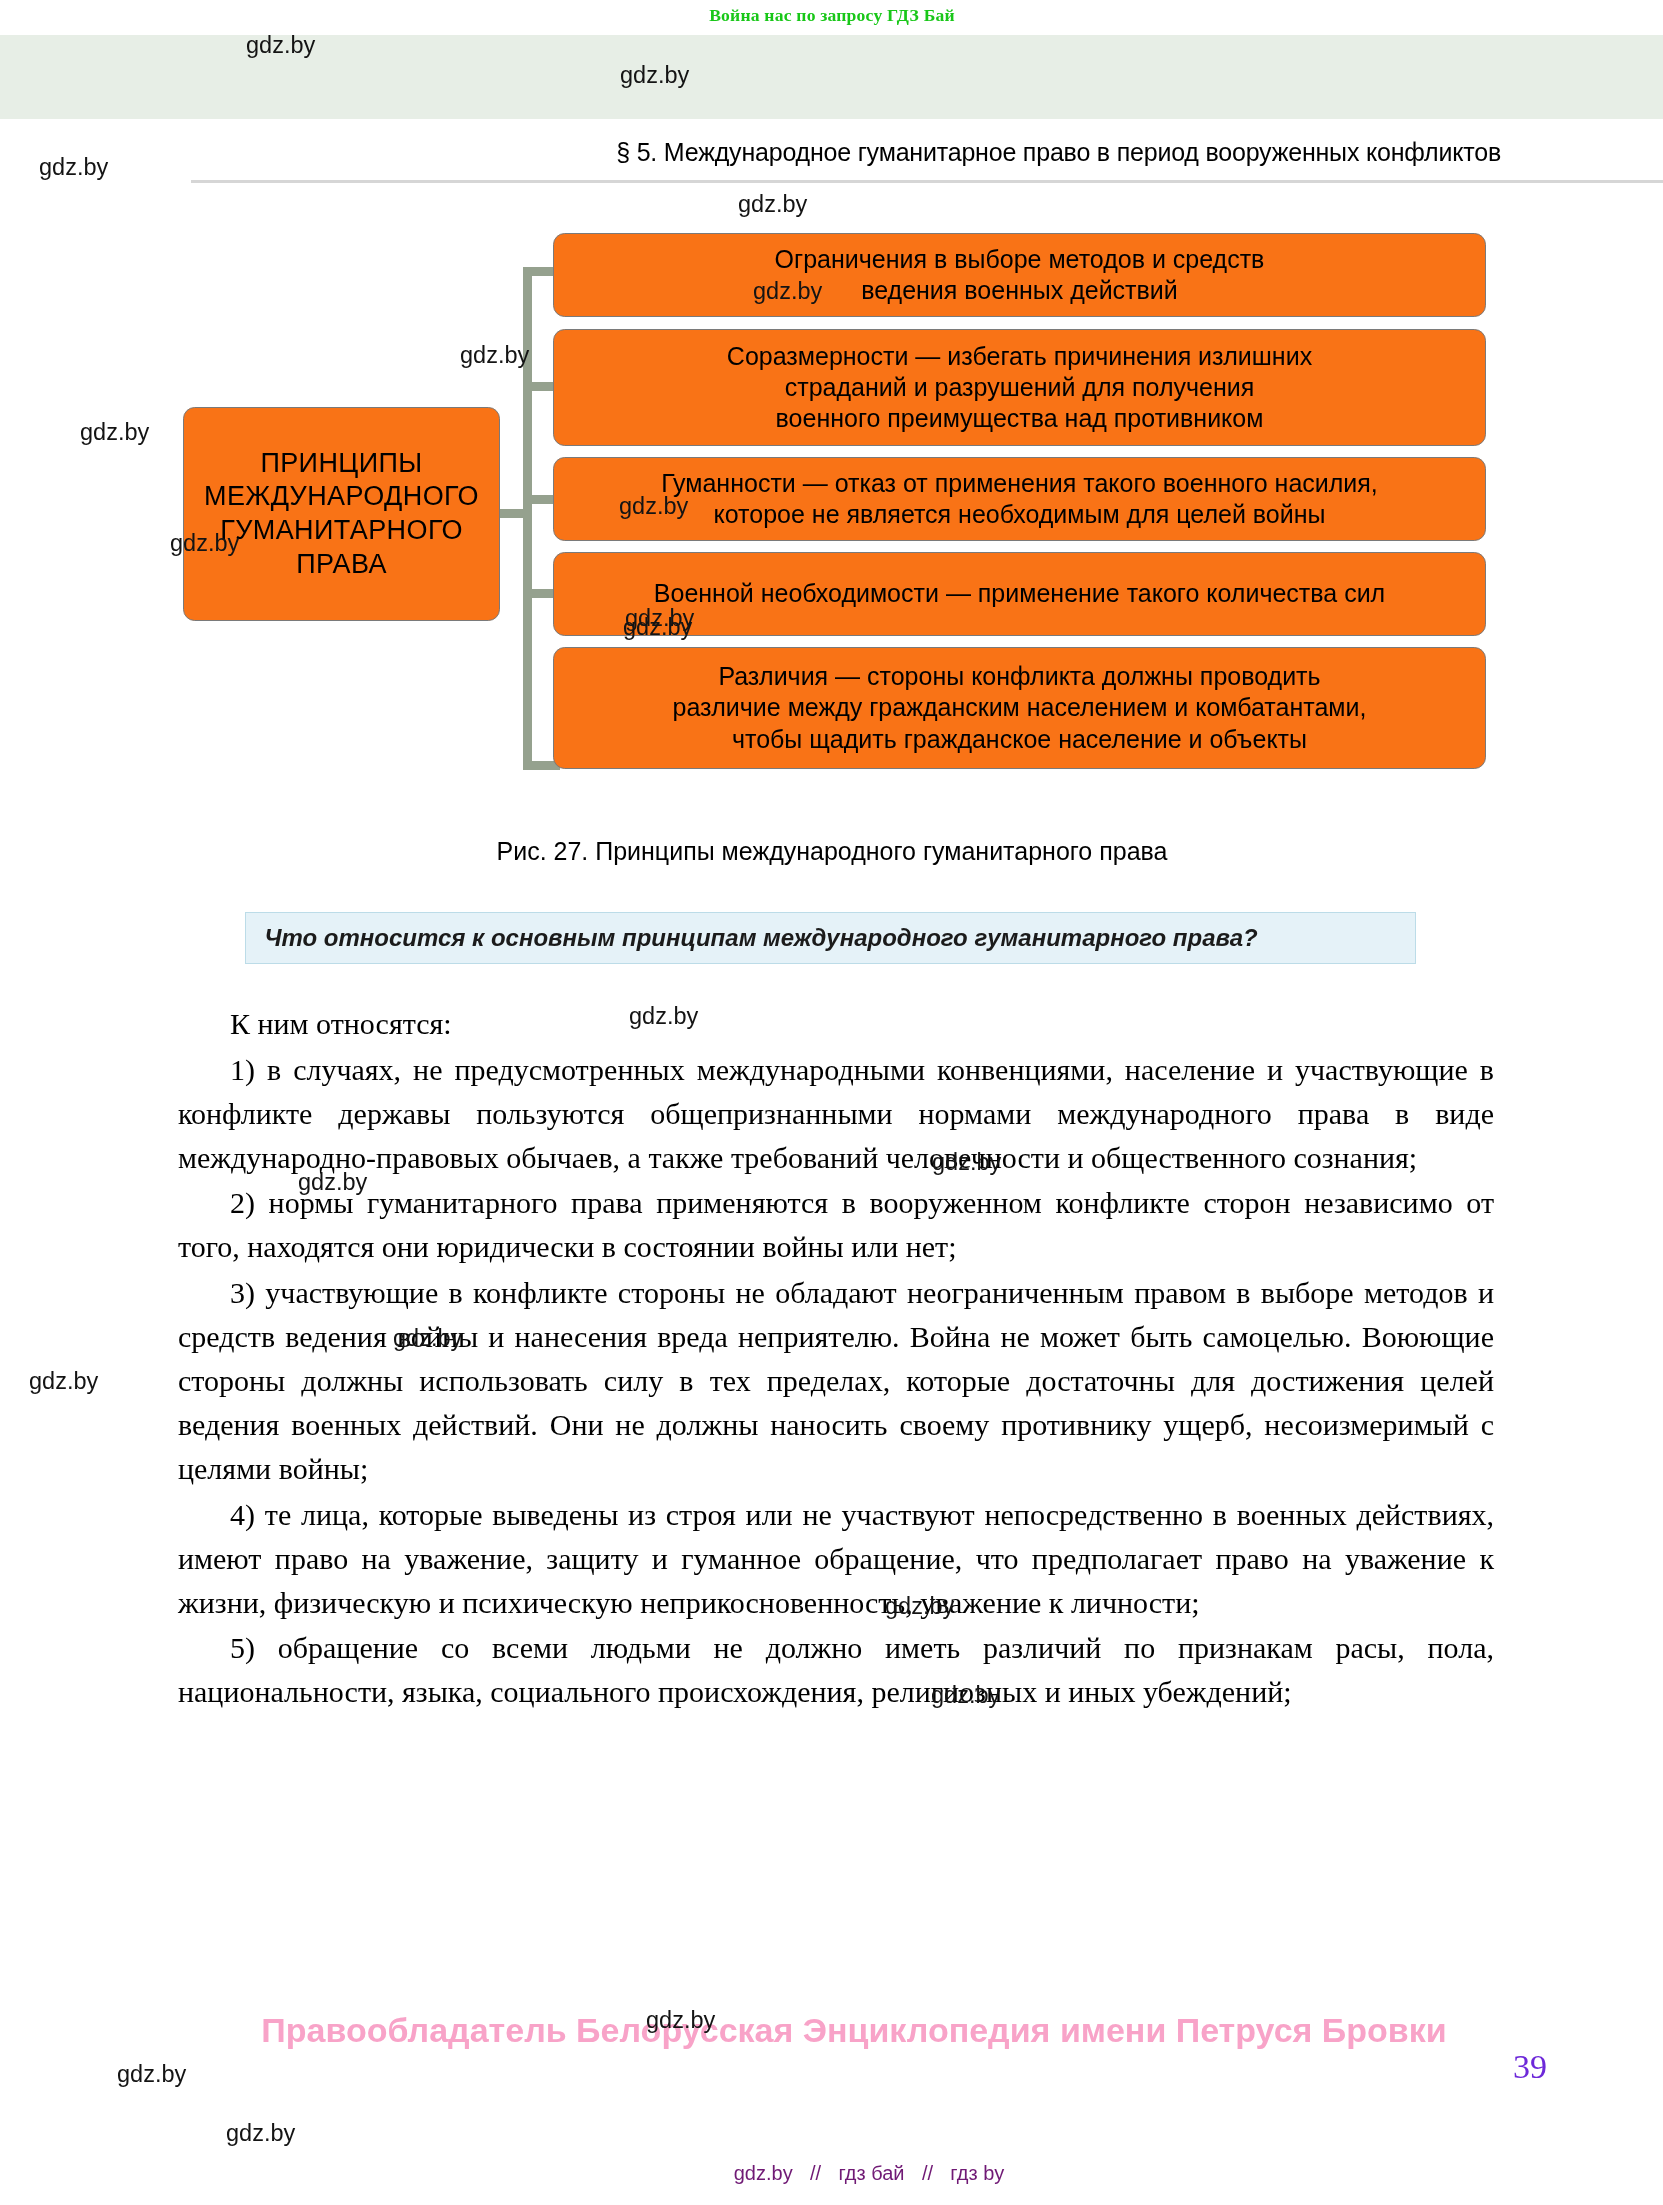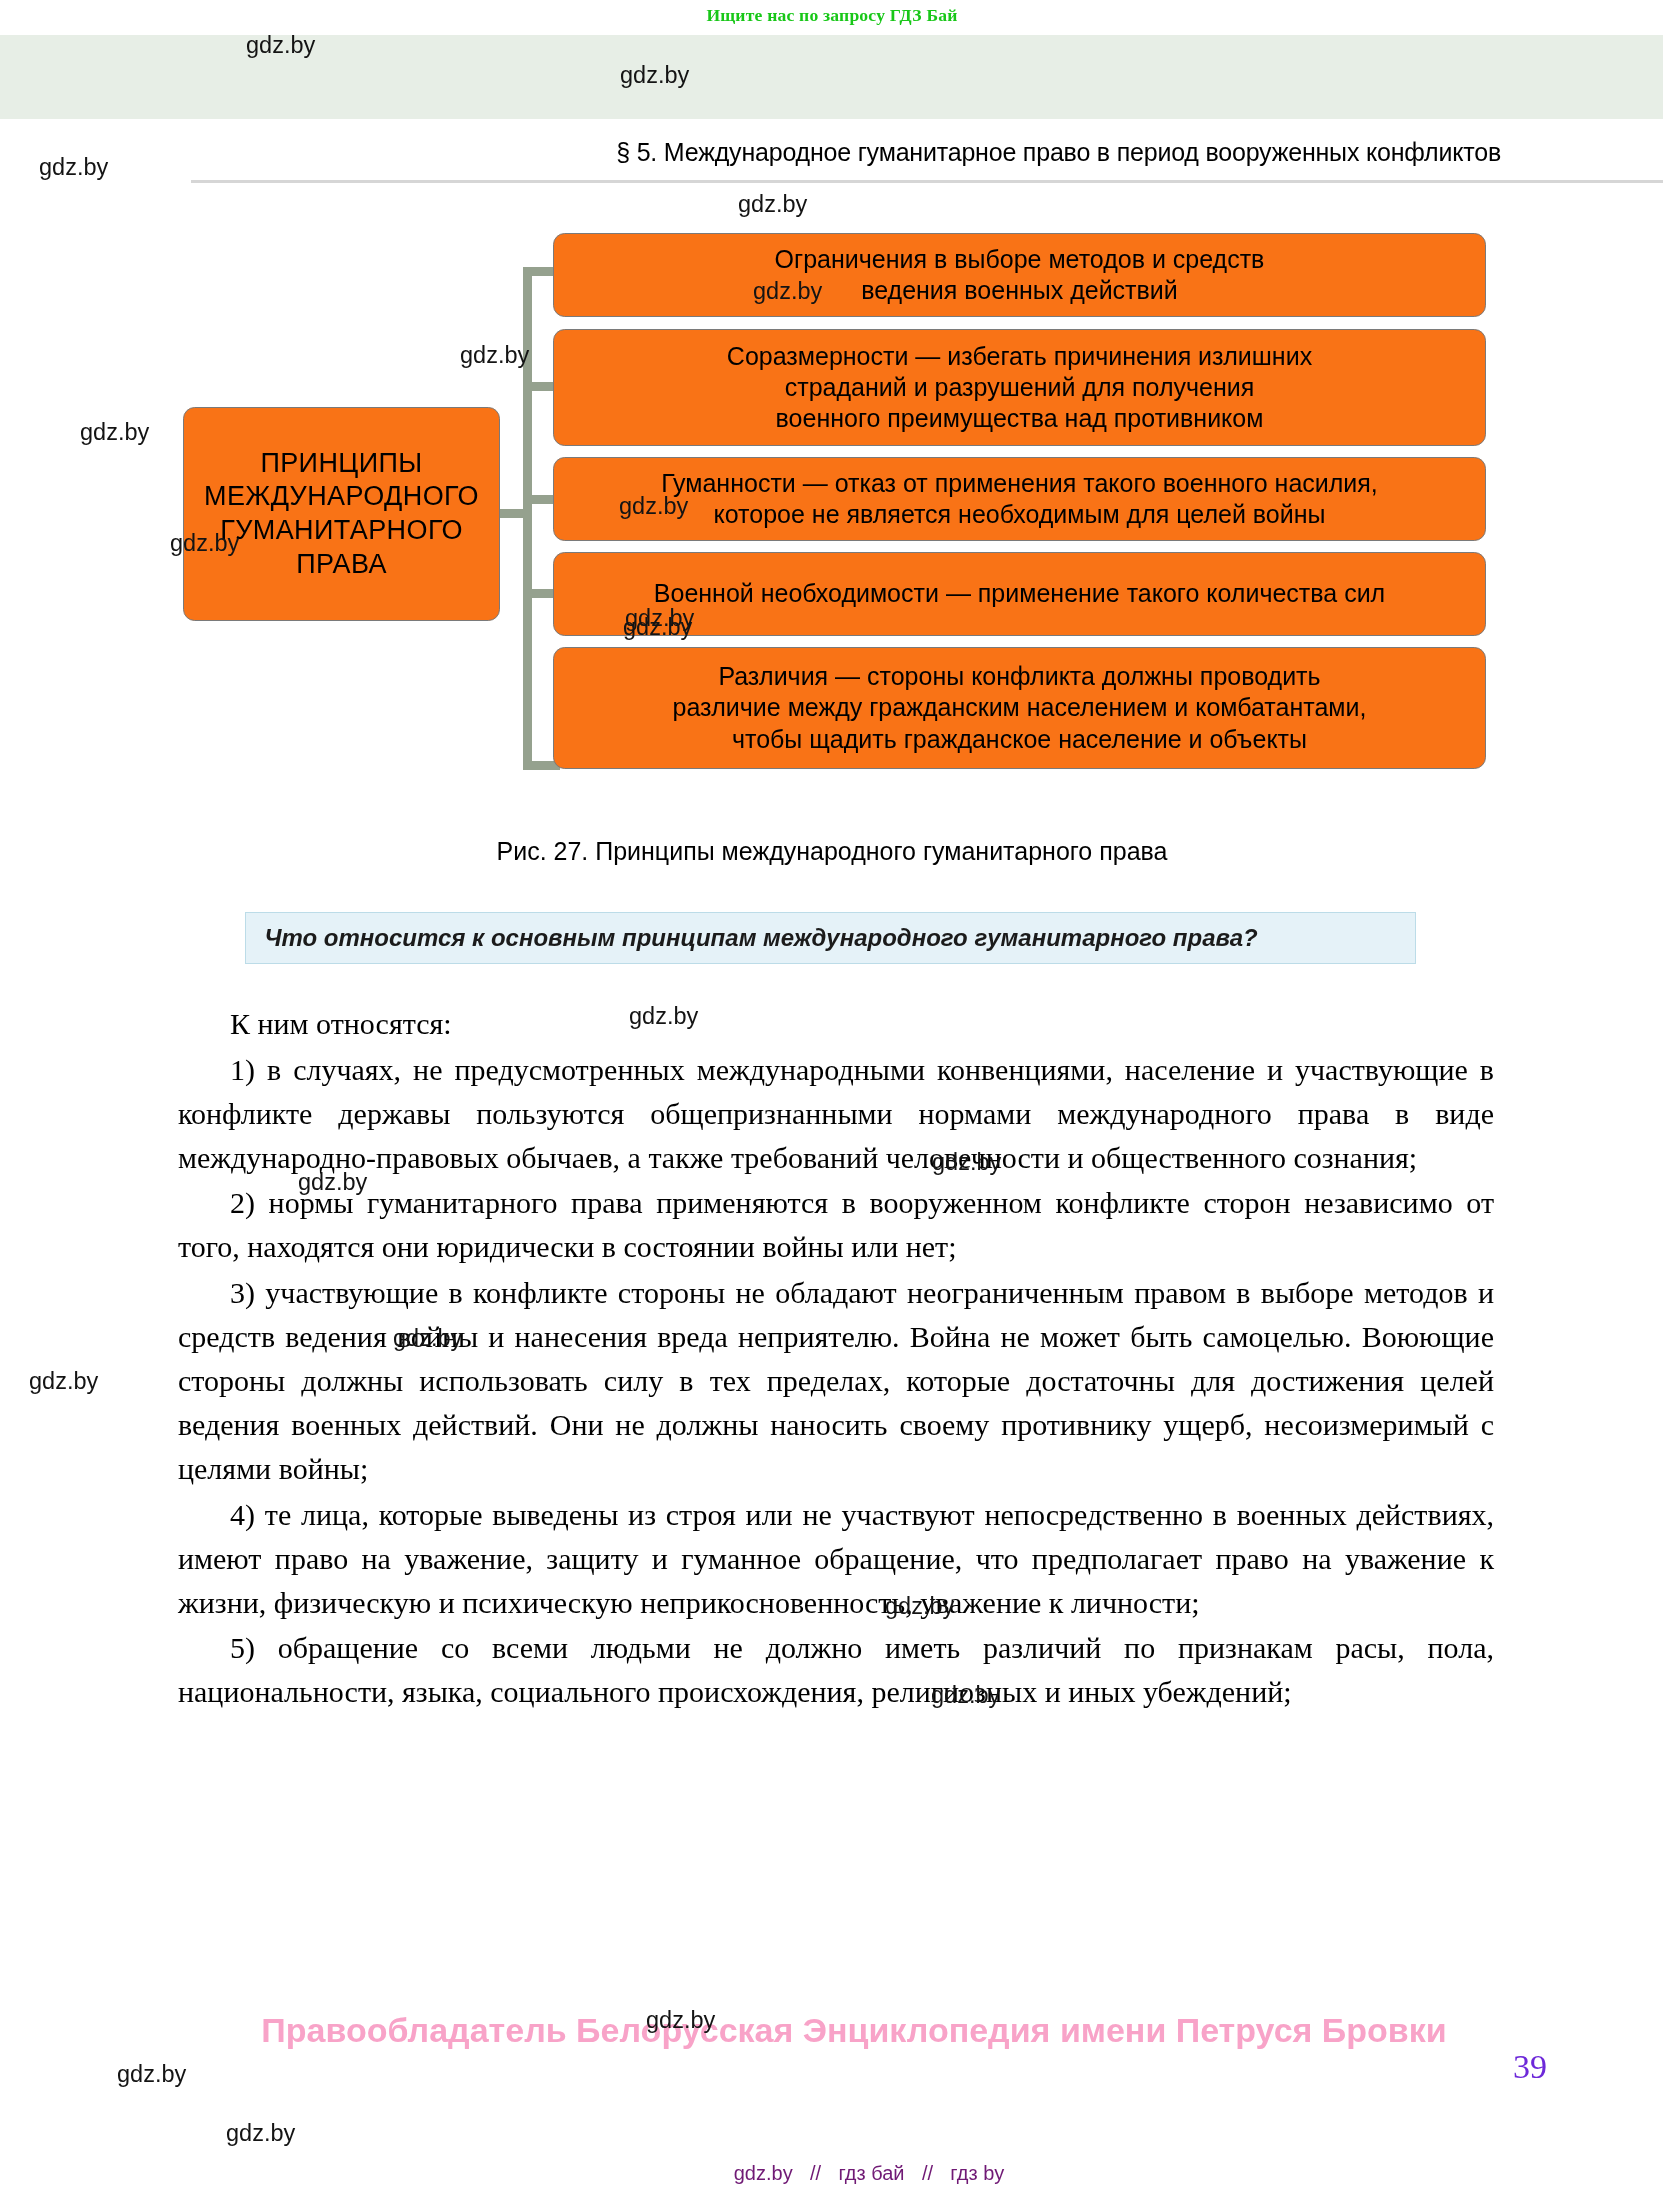--- a/index.html
+++ b/index.html
@@ -186,21 +186,21 @@
     white-space: nowrap;
     margin-left: 37px;
   }
   .footerlinks span { margin: 0 5.9px; }
 </style>
 </head>
 <body>
 
 <div class="green-band"></div>
 
-<div class="promo">Ищите нас по запросу ГДЗ Бай</div>
+<div class="promo">Война нас по запросу ГДЗ Бай</div>
 
 <div class="runhead">§ 5. Международное гуманитарное право в период вооруженных конфликтов</div>
 <div class="runrule"></div>
 
 <div class="diagram">
 
   <div class="conn" style="left:523px; top:49px;  width:9.2px; height:503px;"></div>
   <div class="conn" style="left:500px; top:291px; width:25px; height:9.2px;"></div>
   <div class="conn" style="left:523px; top:49px;  width:37px; height:9.2px;"></div>
   <div class="conn" style="left:523px; top:164px; width:37px; height:9.2px;"></div>

